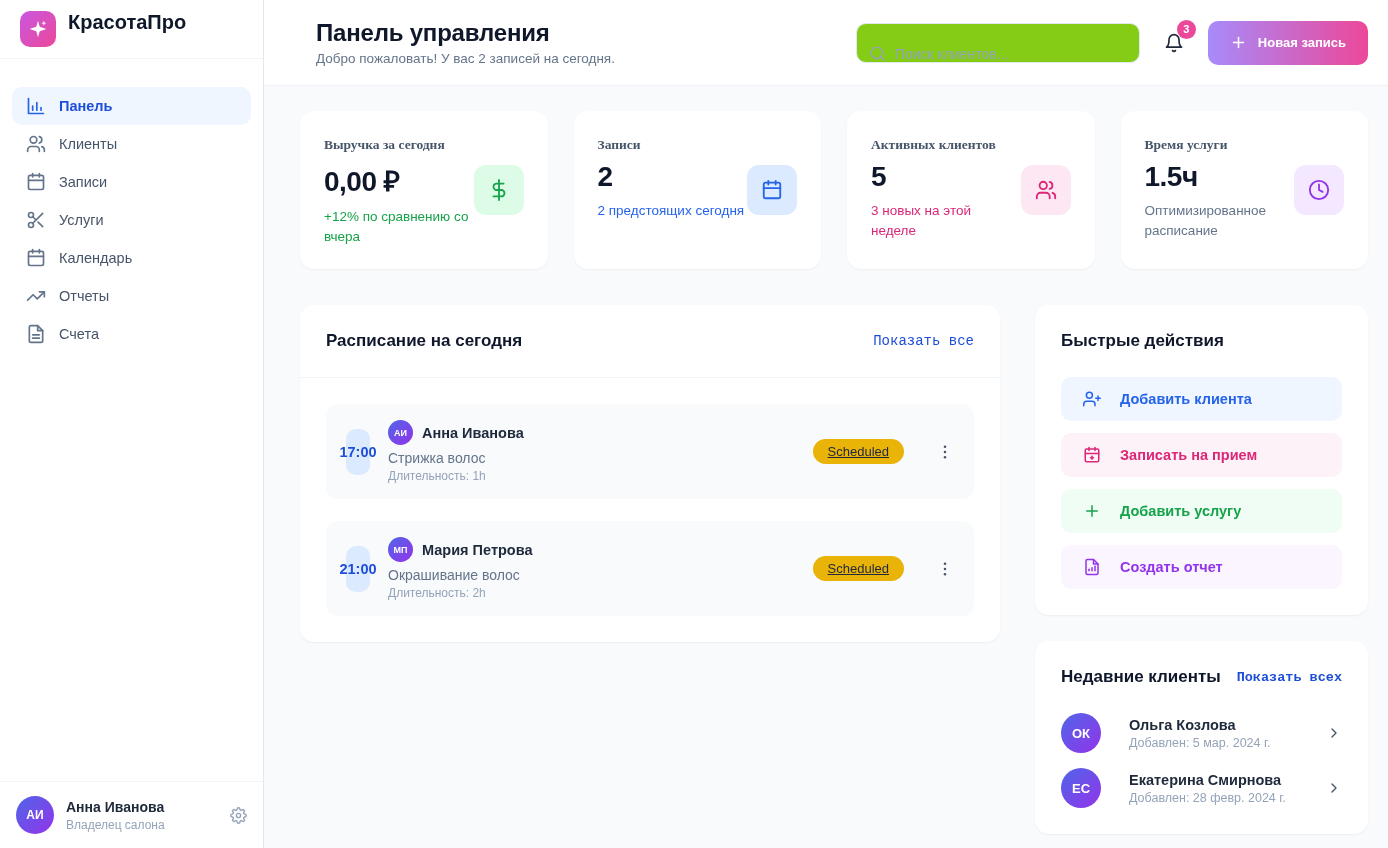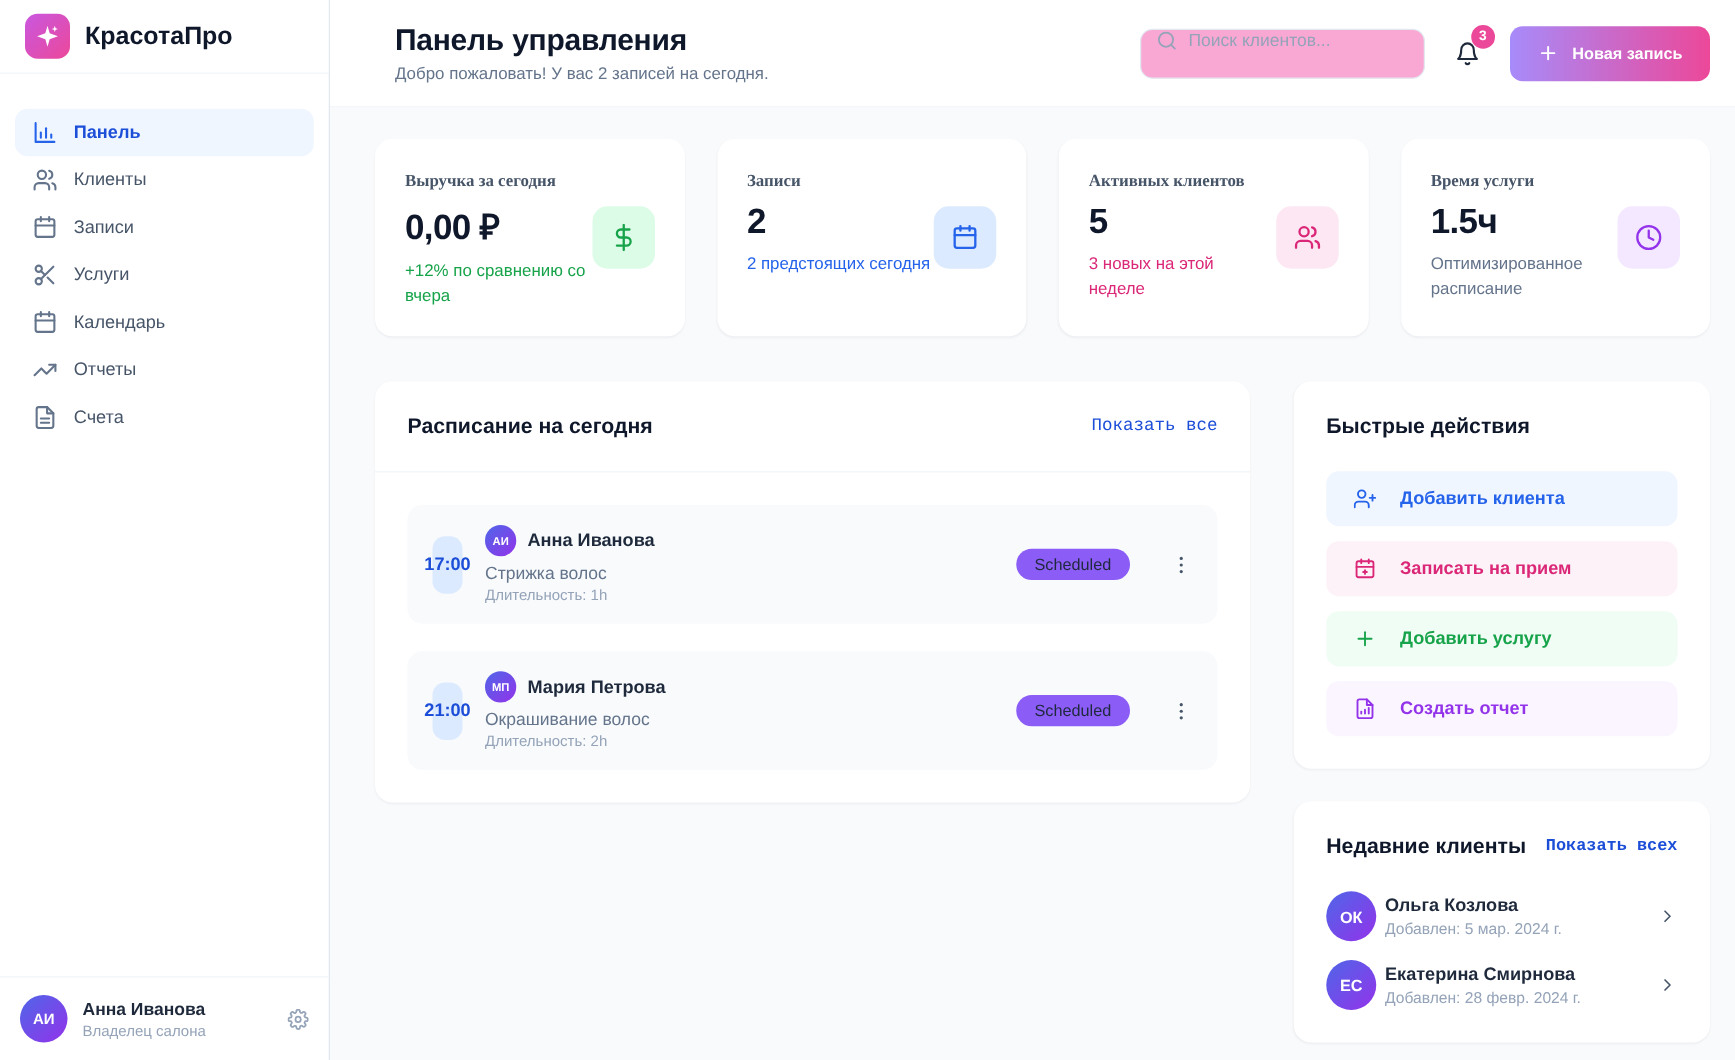--- a/index.html
+++ b/index.html
@@ -4,42 +4,42 @@
 <style>
   * { margin:0; padding:0; box-sizing:border-box; }
   html,body { width:1388px; height:848px; overflow:hidden; }
   body { font-family:"Liberation Sans", sans-serif; background:#f8fafc; color:#0f172a; }
   svg { display:block; }
 
   .app { display:flex; width:1388px; height:848px; }
 
   
   .sidebar { width:264px; background:#fff; border-right:1px solid #e2e8f0; display:flex; flex-direction:column; flex-shrink:0; }
-  .logo-row { display:flex; align-items:center; gap:12px; padding:11px 20px; border-bottom:1px solid #f1f5f9; height:59px; }
+  .logo-row { display:flex; align-items:flex-start; gap:12px; padding:11px 20px; border-bottom:1px solid #f1f5f9; height:59px; }
   .logo-icon { width:36px; height:36px; border-radius:10px; background:linear-gradient(135deg,#c957e0,#ec4899); color:#fff; display:flex; align-items:center; justify-content:center; flex-shrink:0; }
   .logo-title { font-size:20px; font-weight:700; color:#0f172a; }
   .nav { flex:1; padding:28px 12px 12px; }
   .nav-item { display:flex; align-items:center; gap:13px; height:38px; padding:0 14px; border-radius:10px; color:#475569; font-size:14.5px; cursor:pointer; }
   .nav-item .nicon { color:#64748b; display:flex; }
   .nav-item.active { background:#eff6ff; color:#1d4ed8; font-weight:700; }
   .nav-item.active .nicon { color:#2563eb; }
   .user-row { border-top:1px solid #f1f5f9; padding:14px 16px; display:flex; align-items:center; gap:12px; }
   .avatar { border-radius:50%; background:linear-gradient(135deg,#4f66e8,#9333ea); color:#fff; display:flex; align-items:center; justify-content:center; font-weight:700; flex-shrink:0; }
   .user-avatar { width:38px; height:38px; font-size:12px; }
   .user-name { font-size:14px; font-weight:700; color:#1e293b; }
   .user-role { font-size:12px; color:#94a3b8; margin-top:3px; }
   .gear-btn { margin-left:auto; color:#94a3b8; background:none; border:none; cursor:pointer; }
 
   
   .main { flex:1; display:flex; flex-direction:column; min-width:0; }
   .topbar { background:#fff; border-bottom:1px solid #f1f5f9; height:86px; display:flex; align-items:center; padding:0 20px 0 52px; flex-shrink:0; }
   .page-title { font-size:24px; font-weight:700; color:#0f172a; letter-spacing:-0.2px; }
   .page-subtitle { font-size:13.5px; color:#64748b; margin-top:4px; }
   .topbar-right { margin-left:auto; display:flex; align-items:center; gap:22px; }
-  .search-box { width:228px; height:40px; background:#f9a8d4; border:1px solid #e2e8f0; border-radius:10px; display:flex; align-items:flex-start; gap:9px; padding:0 12px; }
+  .search-box { width:284px; height:40px; background:#84cc16; border:1px solid #e2e8f0; border-radius:10px; display:flex; align-items:flex-end; gap:9px; padding:0 12px; }
   .search-box .sicon { color:#94a3b8; display:flex; }
   .search-box input { border:none; outline:none; background:transparent; font-family:inherit; font-size:14px; color:#334155; width:100%; }
   .search-box input::placeholder { color:#94a3b8; }
   .bell-wrap { position:relative; background:none; border:none; cursor:pointer; color:#1e293b; padding:2px; }
   .bell-badge { position:absolute; top:-11px; right:-10px; min-width:19px; height:19px; border-radius:50%; background:#ec4899; color:#fff; font-size:11px; font-weight:700; display:flex; align-items:center; justify-content:center; }
   .new-btn { height:44px; padding:0 22px; border:none; border-radius:10px; background:linear-gradient(90deg,#a78bfa,#ec4899); color:#fff; font-family:inherit; font-size:13px; font-weight:600; display:flex; align-items:center; gap:11px; cursor:pointer; }
 
   
   .content { flex:1; padding:25px 20px 0 36px; overflow:hidden; }
   .stats-grid { display:grid; grid-template-columns:repeat(4,1fr); gap:26px; }
@@ -65,39 +65,39 @@
   .divider { height:1px; background:#f1f5f9; }
   .schedule-body { padding:26px; display:flex; flex-direction:column; gap:22px; }
   .appt-row { background:#f8fafc; border-radius:12px; padding:16px 20px; display:flex; align-items:center; gap:18px; }
   .time-chip { width:24px; height:46px; background:#dbeafe; color:#1d4ed8; font-weight:700; font-size:14.5px; border-radius:10px; display:flex; align-items:center; justify-content:center; flex-shrink:0; }
   .appt-info { flex:1; min-width:0; }
   .appt-client-row { display:flex; align-items:center; gap:9px; }
   .appt-avatar { width:25px; height:25px; font-size:9px; }
   .appt-name { font-size:14.5px; font-weight:700; color:#1e293b; }
   .appt-service { font-size:14px; color:#64748b; margin-top:5px; }
   .appt-duration { font-size:12px; color:#94a3b8; margin-top:3px; }
-  .status-badge { background:#8b5cf6; color:#1e293b; font-size:13px; padding:5px 15px; border-radius:999px; }
+  .status-badge { background:#eab308; color:#1e293b; font-size:13px; padding:5px 15px; border-radius:999px;text-decoration:underline; }
   .dots-btn { background:none; border:none; cursor:pointer; color:#475569; margin-left:14px; display:flex; }
 
   
   .right-col { width:333px; flex-shrink:0; display:flex; flex-direction:column; gap:26px; }
   .qa-card { padding:26px; }
   .qa-title { margin-bottom:26px; }
   .qa-list { display:flex; flex-direction:column; gap:12px; }
   .qa-btn { height:44px; border:none; border-radius:10px; display:flex; align-items:center; gap:19px; padding:0 22px; font-family:inherit; font-size:14.5px; font-weight:600; cursor:pointer; text-align:left; }
   .qa-blue { background:#eff6ff; color:#2563eb; }
   .qa-pink { background:#fdf2f8; color:#db2777; }
   .qa-green { background:#f0fdf4; color:#16a34a; }
   .qa-purple { background:#faf5ff; color:#9333ea; }
 
   .rc-card { padding:26px; }
   .rc-head { display:flex; align-items:center; justify-content:space-between; margin-bottom:26px; }
   .rc-link { font-size:13.5px; font-weight:600; }
   .rc-list { display:flex; flex-direction:column; gap:15px; }
-  .rc-item { display:flex; align-items:center; gap:7px; cursor:pointer; }
+  .rc-item { display:flex; align-items:center; gap:28px; cursor:pointer; }
   .rc-avatar { width:40px; height:40px; font-size:13px; }
   .rc-name { font-size:14.5px; font-weight:700; color:#1e293b; }
   .rc-added { font-size:12.5px; color:#94a3b8; margin-top:3px; }
   .chev { margin-left:auto; color:#475569; display:flex; }
 </style>
 </head>
 <body>
 
 <div class="app">
 

